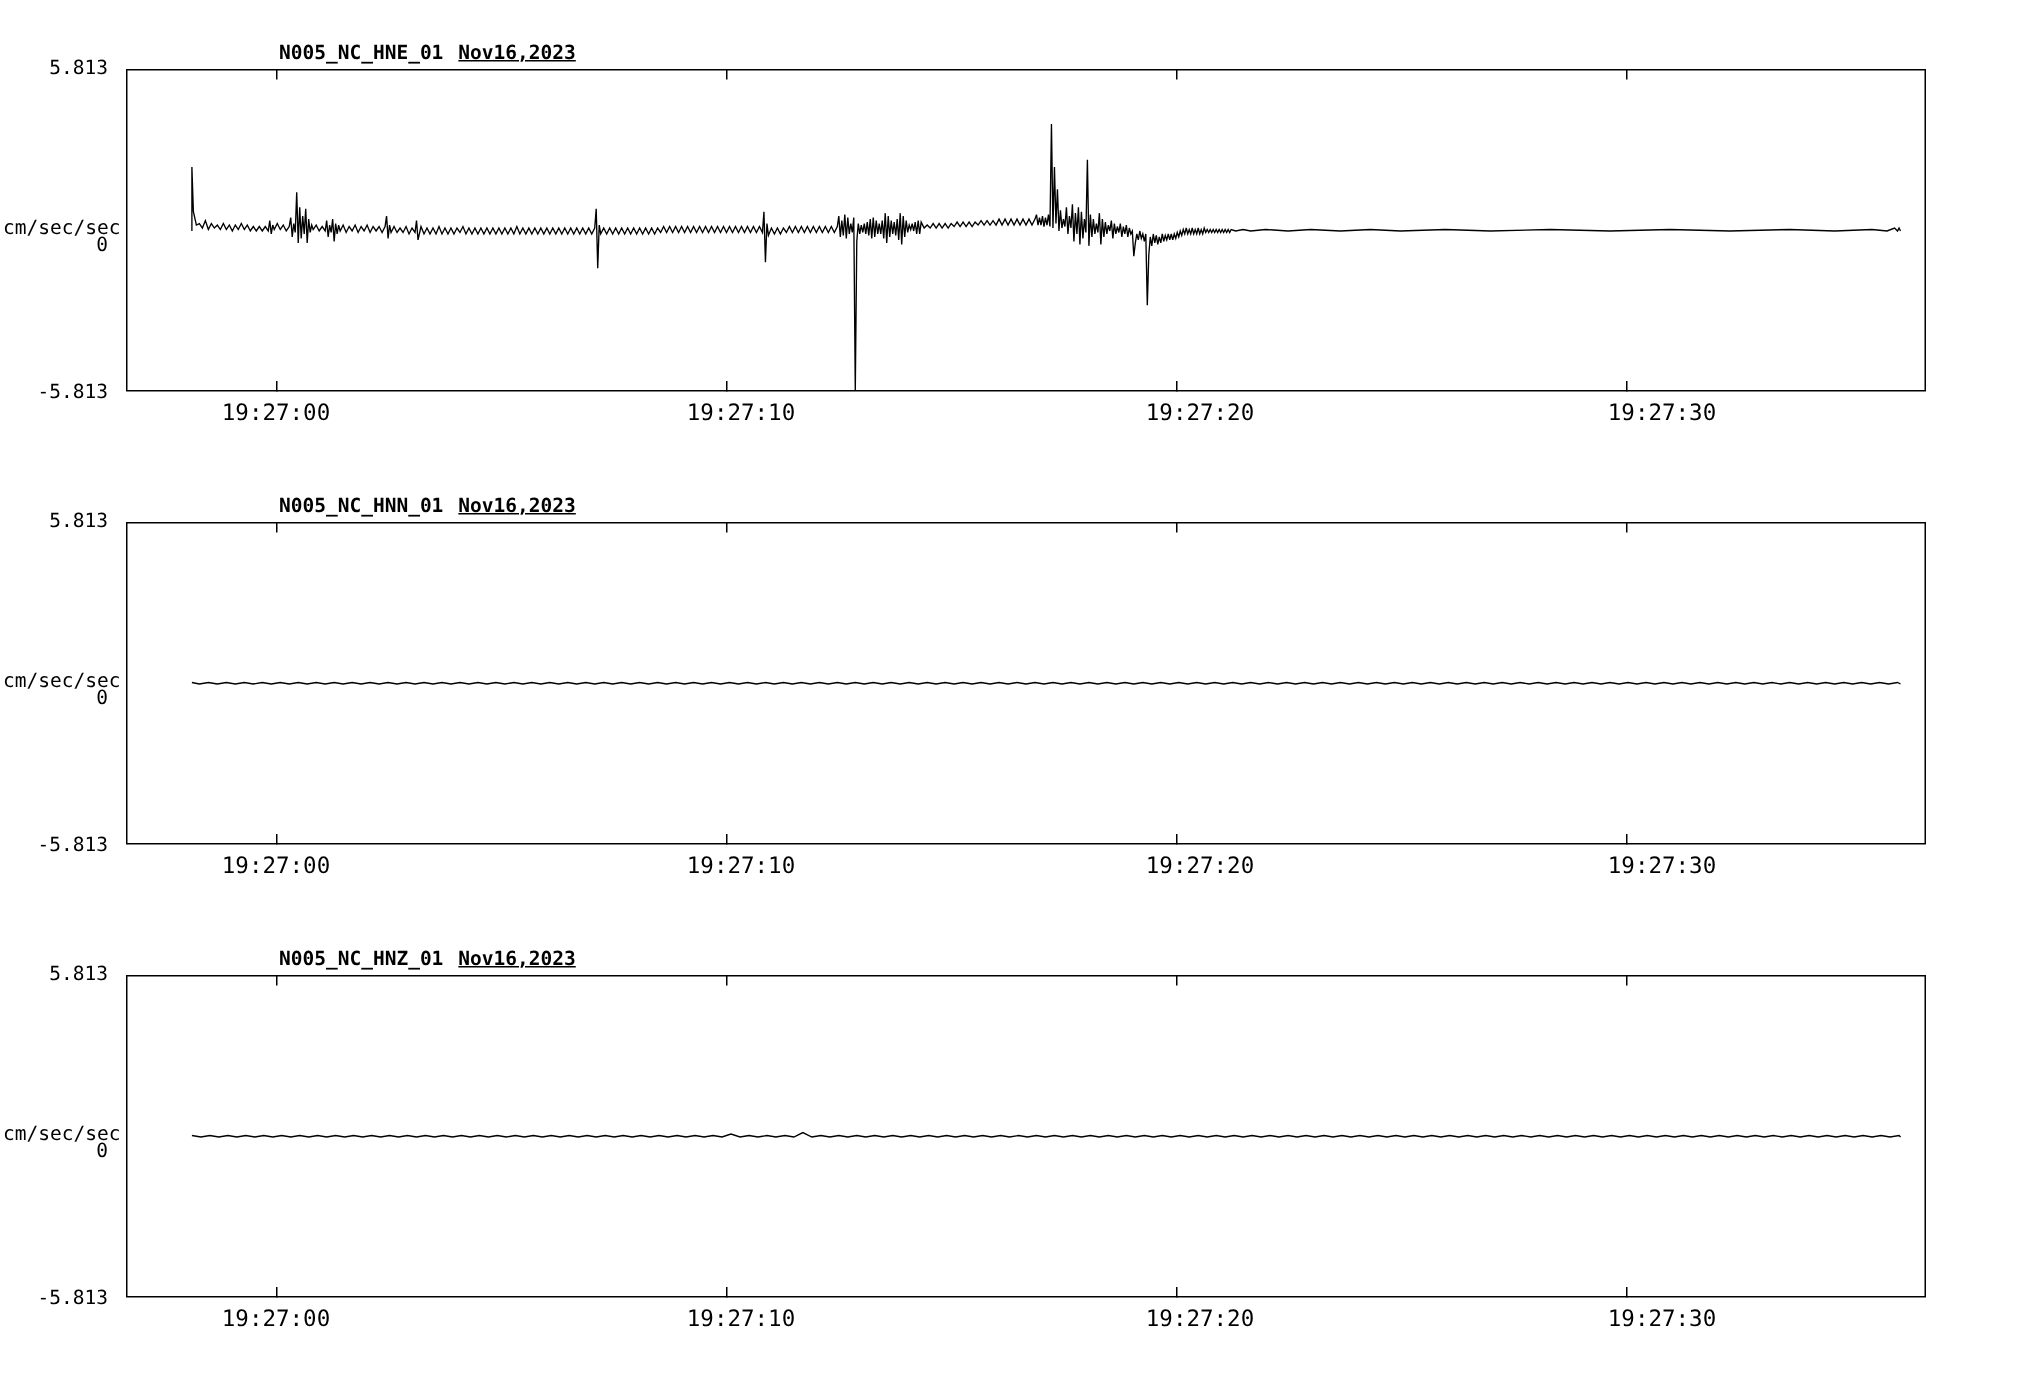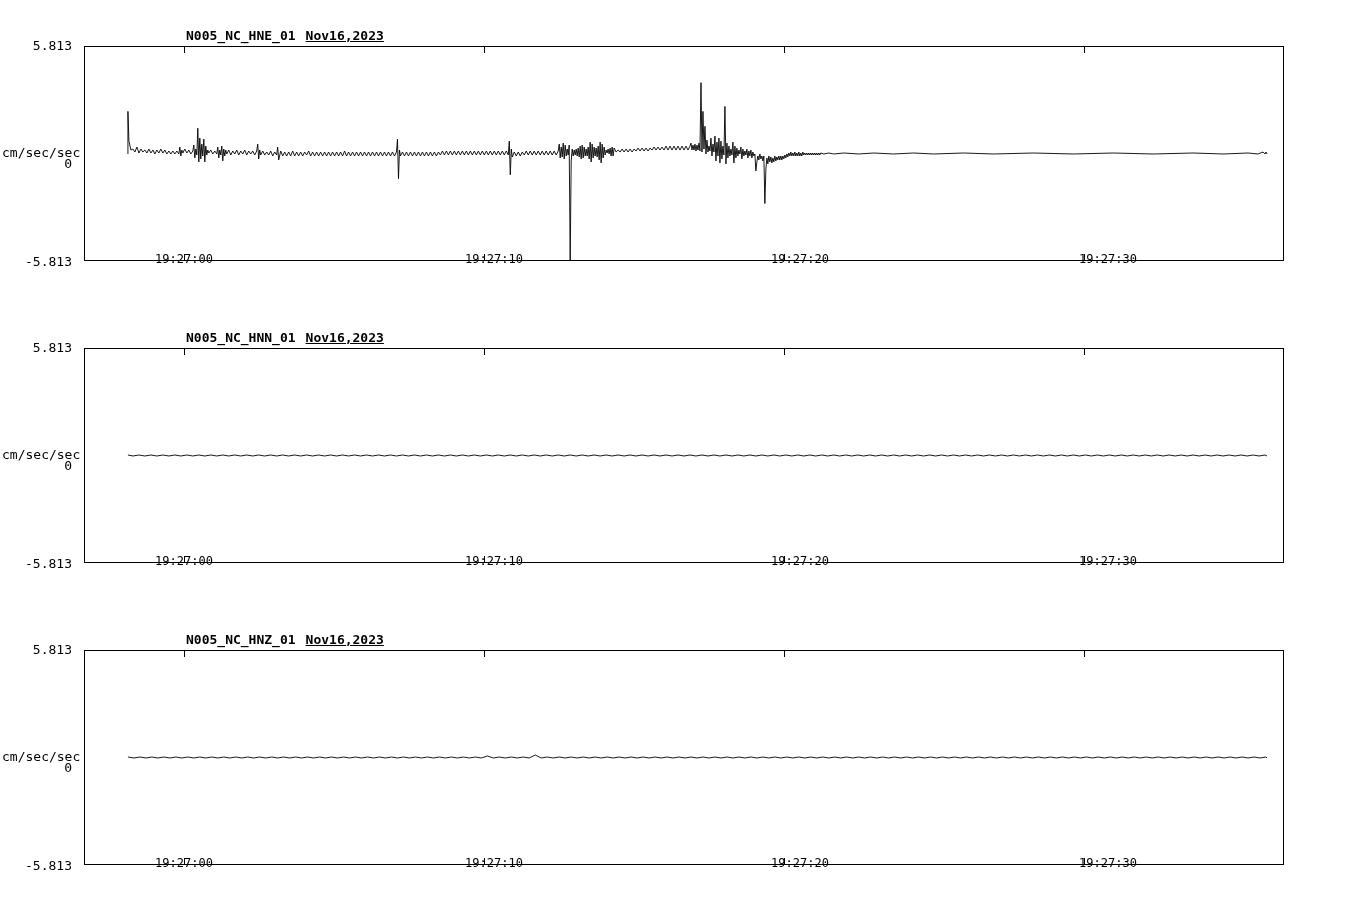--- a/index.html
+++ b/index.html
@@ -80,22 +80,22 @@
     position: absolute;
     width: 1px;
     background: #000000;
   }
   .tick-top { top: 30px; height: 7px; }
   .tick-bot { top: 238px; height: 7px; }
 
   
   .xlabel {
     position: absolute;
-    top: 236px;
-    font-size: 12px;
+    top: 250px;
+    font-size: 15px;
     transform: translateX(-50%);
     white-space: nowrap;
   }
 
   
   .trace-title {
     position: absolute;
     top: 12px;
     left: 186px;
     font-size: 13px;

